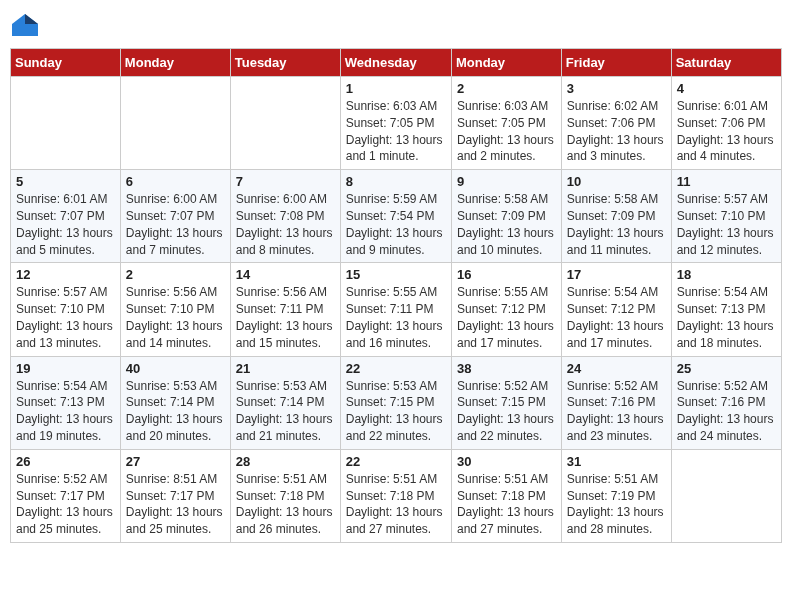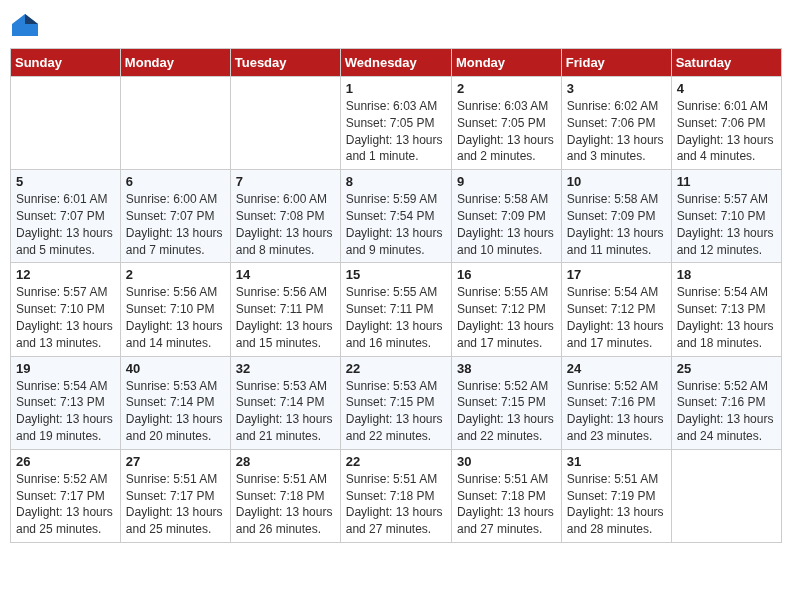--- a/index.html
+++ b/index.html
@@ -234,21 +234,21 @@
 Sunset: 7:13 PM
 Daylight: 13 hours and 19 minutes.</div>
         </td>
         <td>
           <div class="day-num">40</div>
           <div class="day-info">Sunrise: 5:53 AM
 Sunset: 7:14 PM
 Daylight: 13 hours and 20 minutes.</div>
         </td>
         <td>
-          <div class="day-num">32</div>
+          <div class="day-num">21</div>
           <div class="day-info">Sunrise: 5:53 AM
 Sunset: 7:14 PM
 Daylight: 13 hours and 21 minutes.</div>
         </td>
         <td>
           <div class="day-num">22</div>
           <div class="day-info">Sunrise: 5:53 AM
 Sunset: 7:15 PM
 Daylight: 13 hours and 22 minutes.</div>
         </td>
@@ -273,21 +273,21 @@
       </tr>
       <tr>
         <td>
           <div class="day-num">26</div>
           <div class="day-info">Sunrise: 5:52 AM
 Sunset: 7:17 PM
 Daylight: 13 hours and 25 minutes.</div>
         </td>
         <td>
           <div class="day-num">27</div>
-          <div class="day-info">Sunrise: 5:51 AM
+          <div class="day-info">Sunrise: 8:51 AM
 Sunset: 7:17 PM
 Daylight: 13 hours and 25 minutes.</div>
         </td>
         <td>
           <div class="day-num">28</div>
           <div class="day-info">Sunrise: 5:51 AM
 Sunset: 7:18 PM
 Daylight: 13 hours and 26 minutes.</div>
         </td>
         <td>

